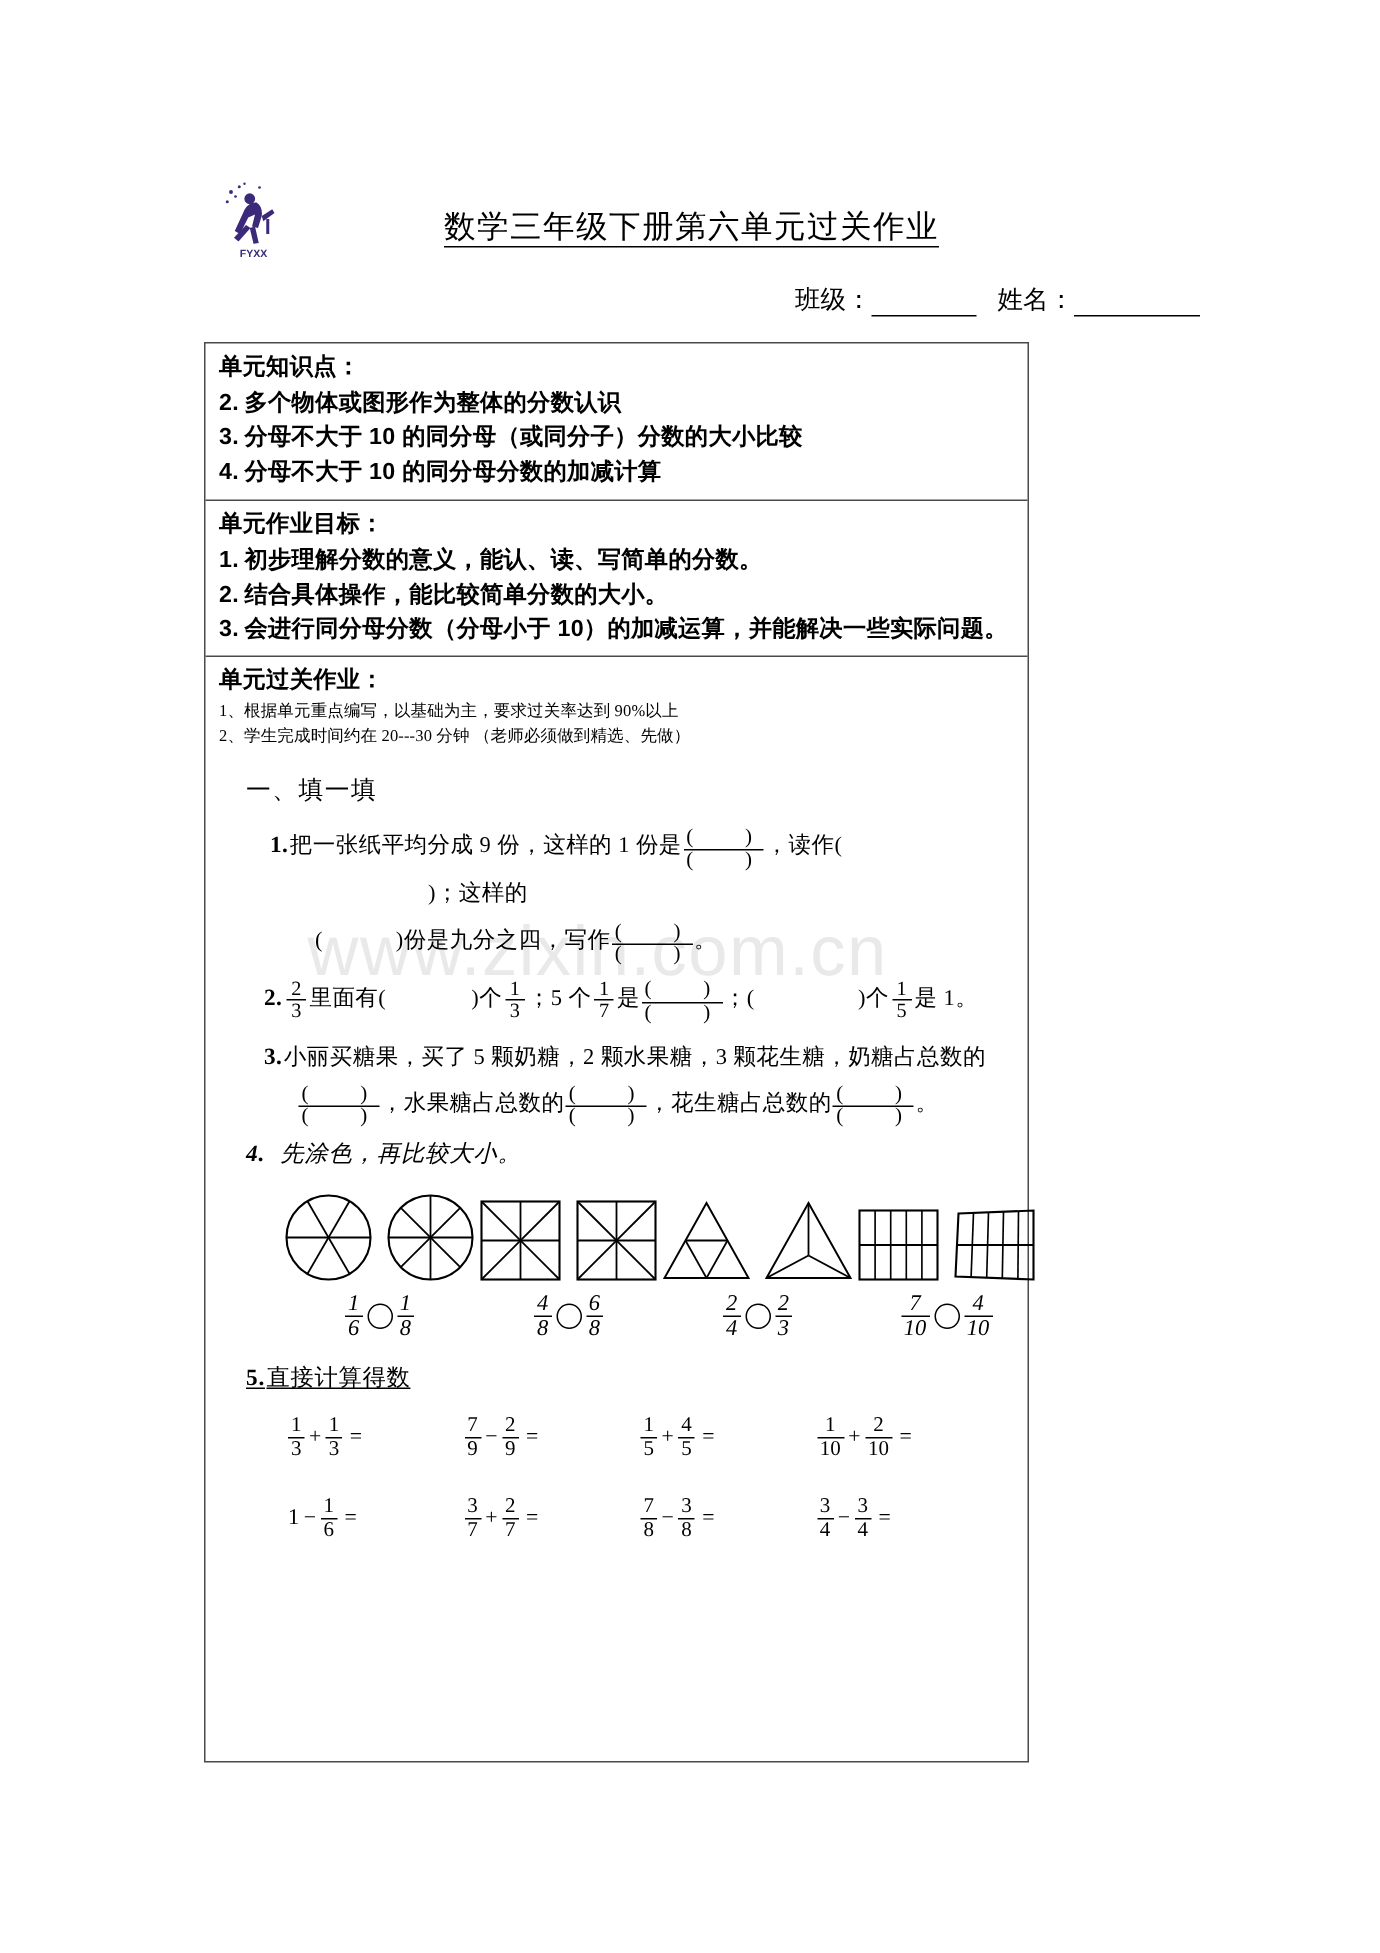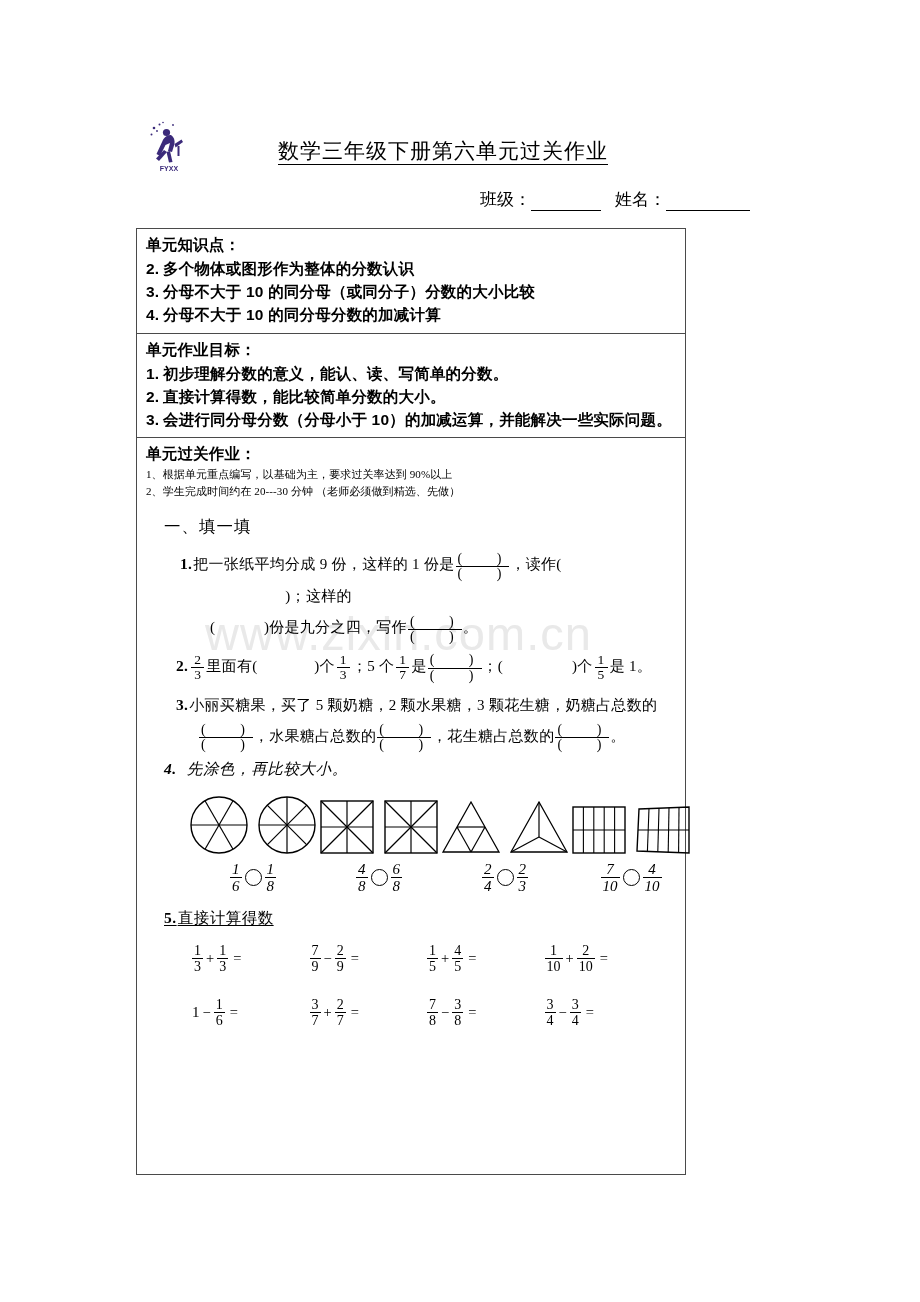--- a/index.html
+++ b/index.html
@@ -38,24 +38,25 @@
   #doc-title {
     position: absolute;
     left: 278px; top: 137px;
     font-size: 21px;
     letter-spacing: 1px;
     white-space: nowrap;
   }
   #doc-title .underlined {
     border-bottom: 1.5px solid #000;
     padding-bottom: 1px;
+    margin-left: 18px;
   }
   #idline {
     position: absolute;
-    left: 480px; top: 188px;
+    left: 530px; top: 188px;
     font-size: 17px;
     white-space: nowrap;
   }
   #idline .blank {
     display: inline-block;
     border-bottom: 1.8px solid #000;
     vertical-align: bottom;
   }
   #idline .b1 { width: 70px; }
   #idline .b2 { width: 84px; }
@@ -260,21 +261,21 @@
         <li><span class="num">2.</span><span>多个物体或图形作为整体的分数认识</span></li>
         <li><span class="num">3.</span><span>分母不大于 10 的同分母（或同分子）分数的大小比较</span></li>
         <li><span class="num">4.</span><span>分母不大于 10 的同分母分数的加减计算</span></li>
       </ul>
     </div>
 
     <div class="sec divider" style="">
       <div class="sec-title">单元作业目标：</div>
       <ul class="knlist">
         <li><span class="num">1.</span><span>初步理解分数的意义，能认、读、写简单的分数。</span></li>
-        <li><span class="num">2.</span><span>直接计算得数，能比较简单分数的大小。</span></li>
+        <li><span class="num">2.</span><span>结合具体操作，能比较简单分数的大小。</span></li>
         <li><span class="num">3.</span><span>会进行同分母分数（分母小于 10）的加减运算，并能解决一些实际问题。</span></li>
       </ul>
     </div>
 
     <div class="sec">
       <div class="sec-title">单元过关作业：</div>
       <ul class="plainlist">
         <li>1、根据单元重点编写，以基础为主，要求过关率达到 90%以上</li>
         <li>2、学生完成时间约在 20---30 分钟    （老师必须做到精选、先做）</li>
       </ul>

